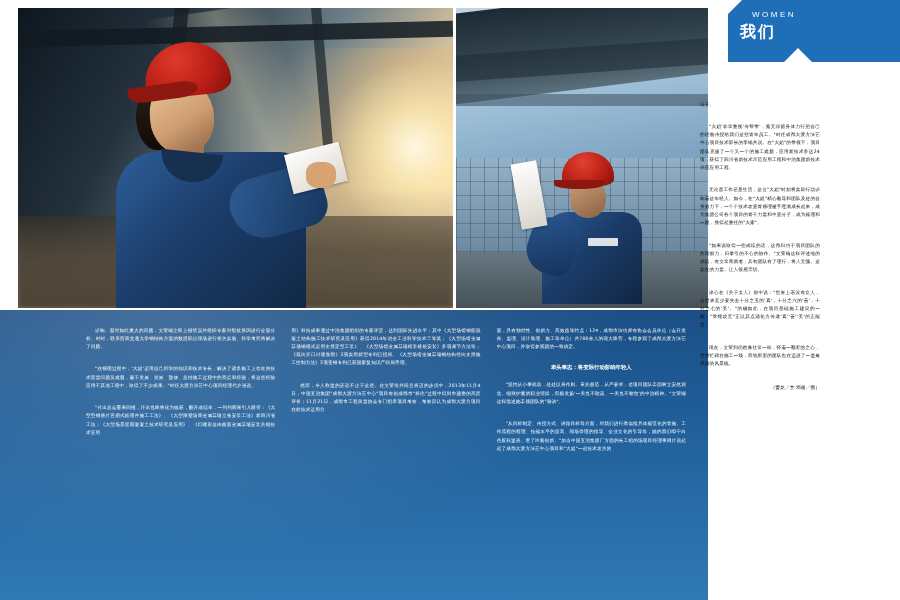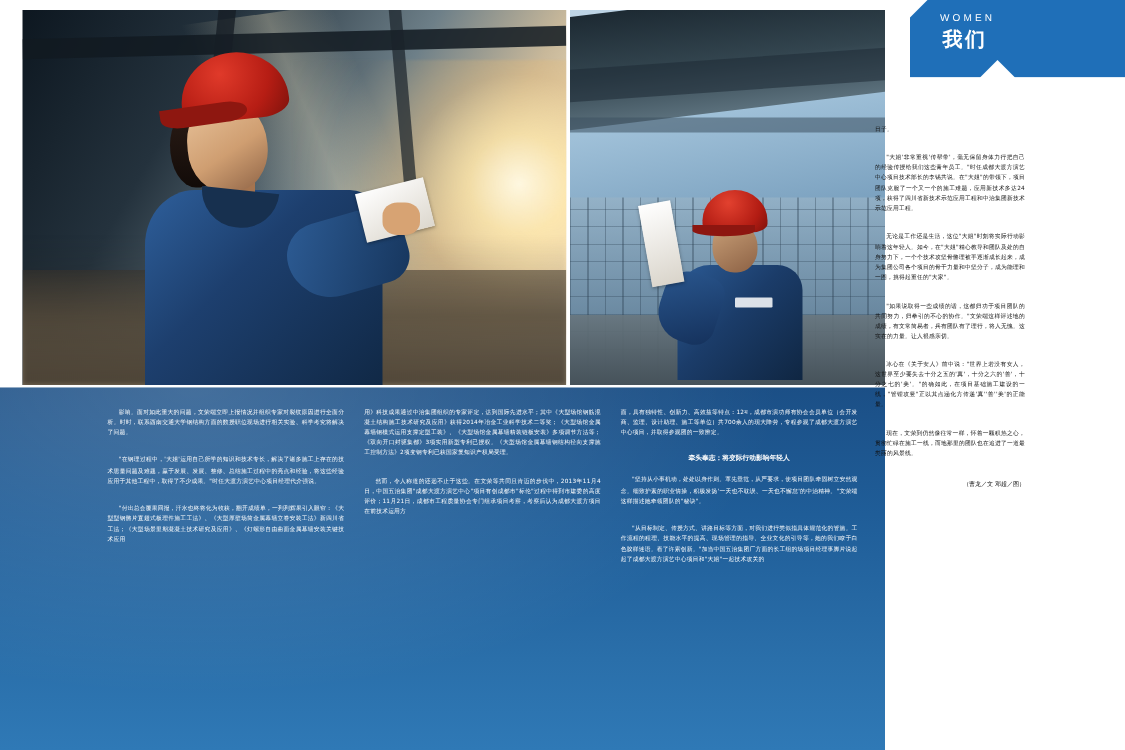--- a/index.html
+++ b/index.html
@@ -265,21 +265,21 @@
     width: 172px; height: 62px;
     background: #1f6fb8;
     clip-path: polygon(14px 0, 172px 0, 172px 62px, 84px 62px, 70px 48px, 56px 62px, 0 62px, 0 14px);
   }
   .masthead .en {
     position: absolute; left: 24px; top: 10px;
     color: #ffffff; font-size: 8px; letter-spacing: 2.5px;
     font-family: "Liberation Sans", sans-serif;
   }
   .masthead .cn {
-    position: absolute; left: 26px; top: 22px;
+    position: absolute; left: 12px; top: 22px;
     color: #ffffff; font-size: 16px; font-weight: bold; letter-spacing: 2px;
     font-family: "DejaVu Sans", sans-serif;
   }
   .right-col {
     position: absolute;
     left: 700px; top: 96px;
     width: 120px;
     display: flex; flex-direction: column; gap: 5px;
   }
   .right-col .para {

